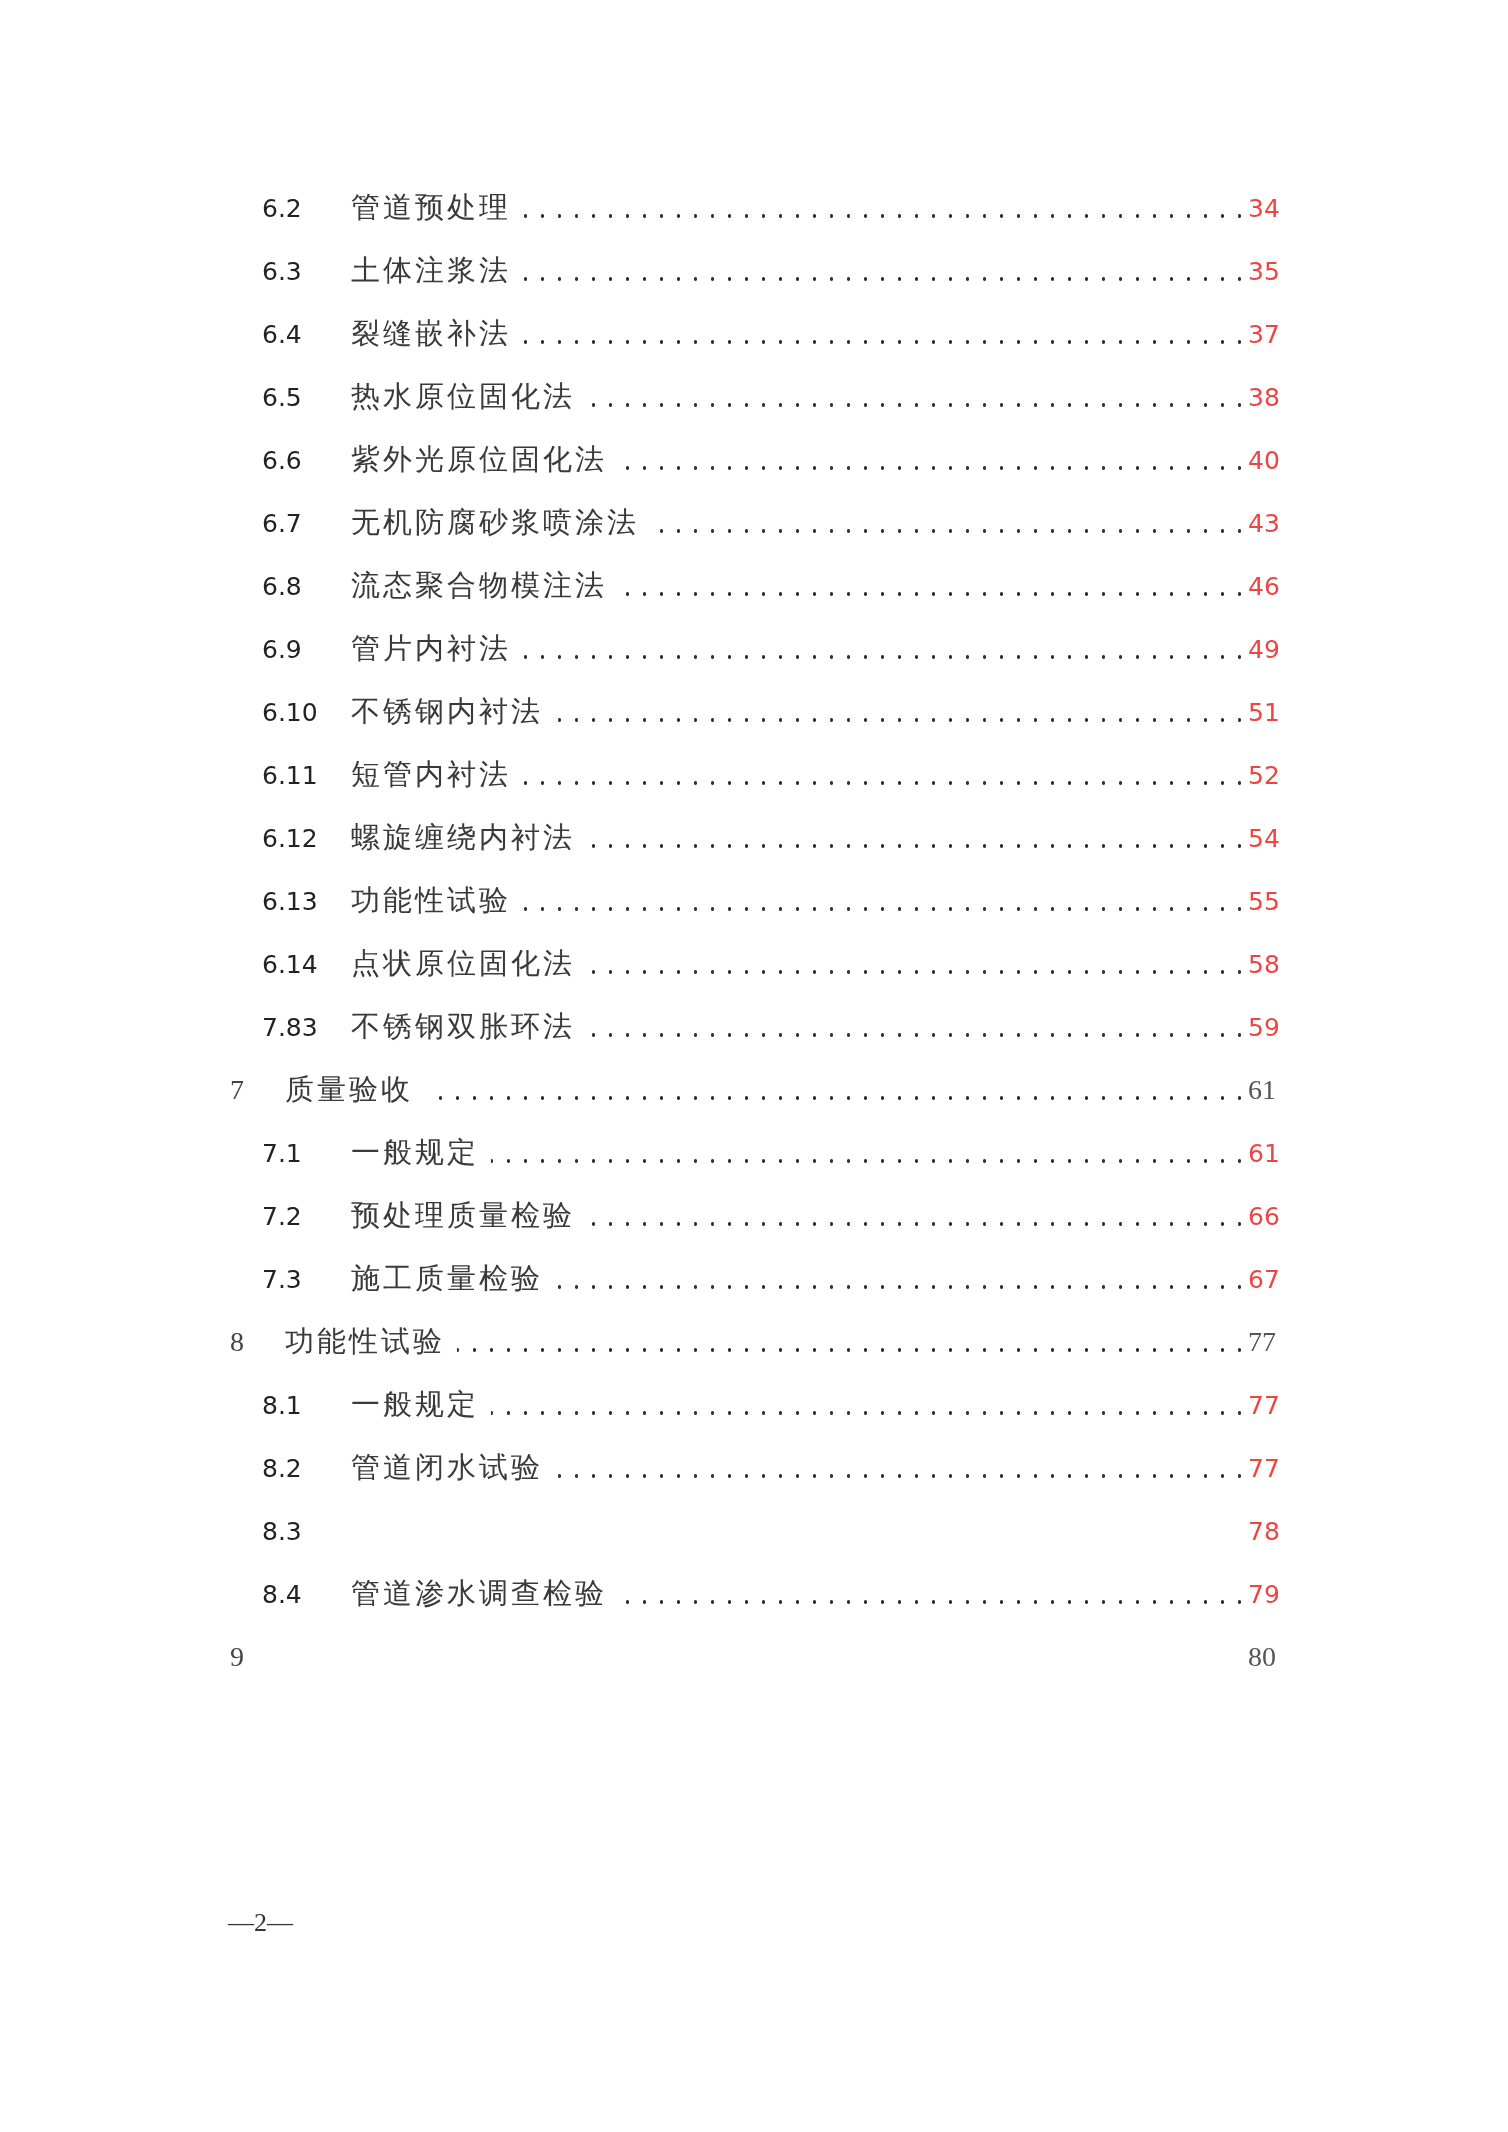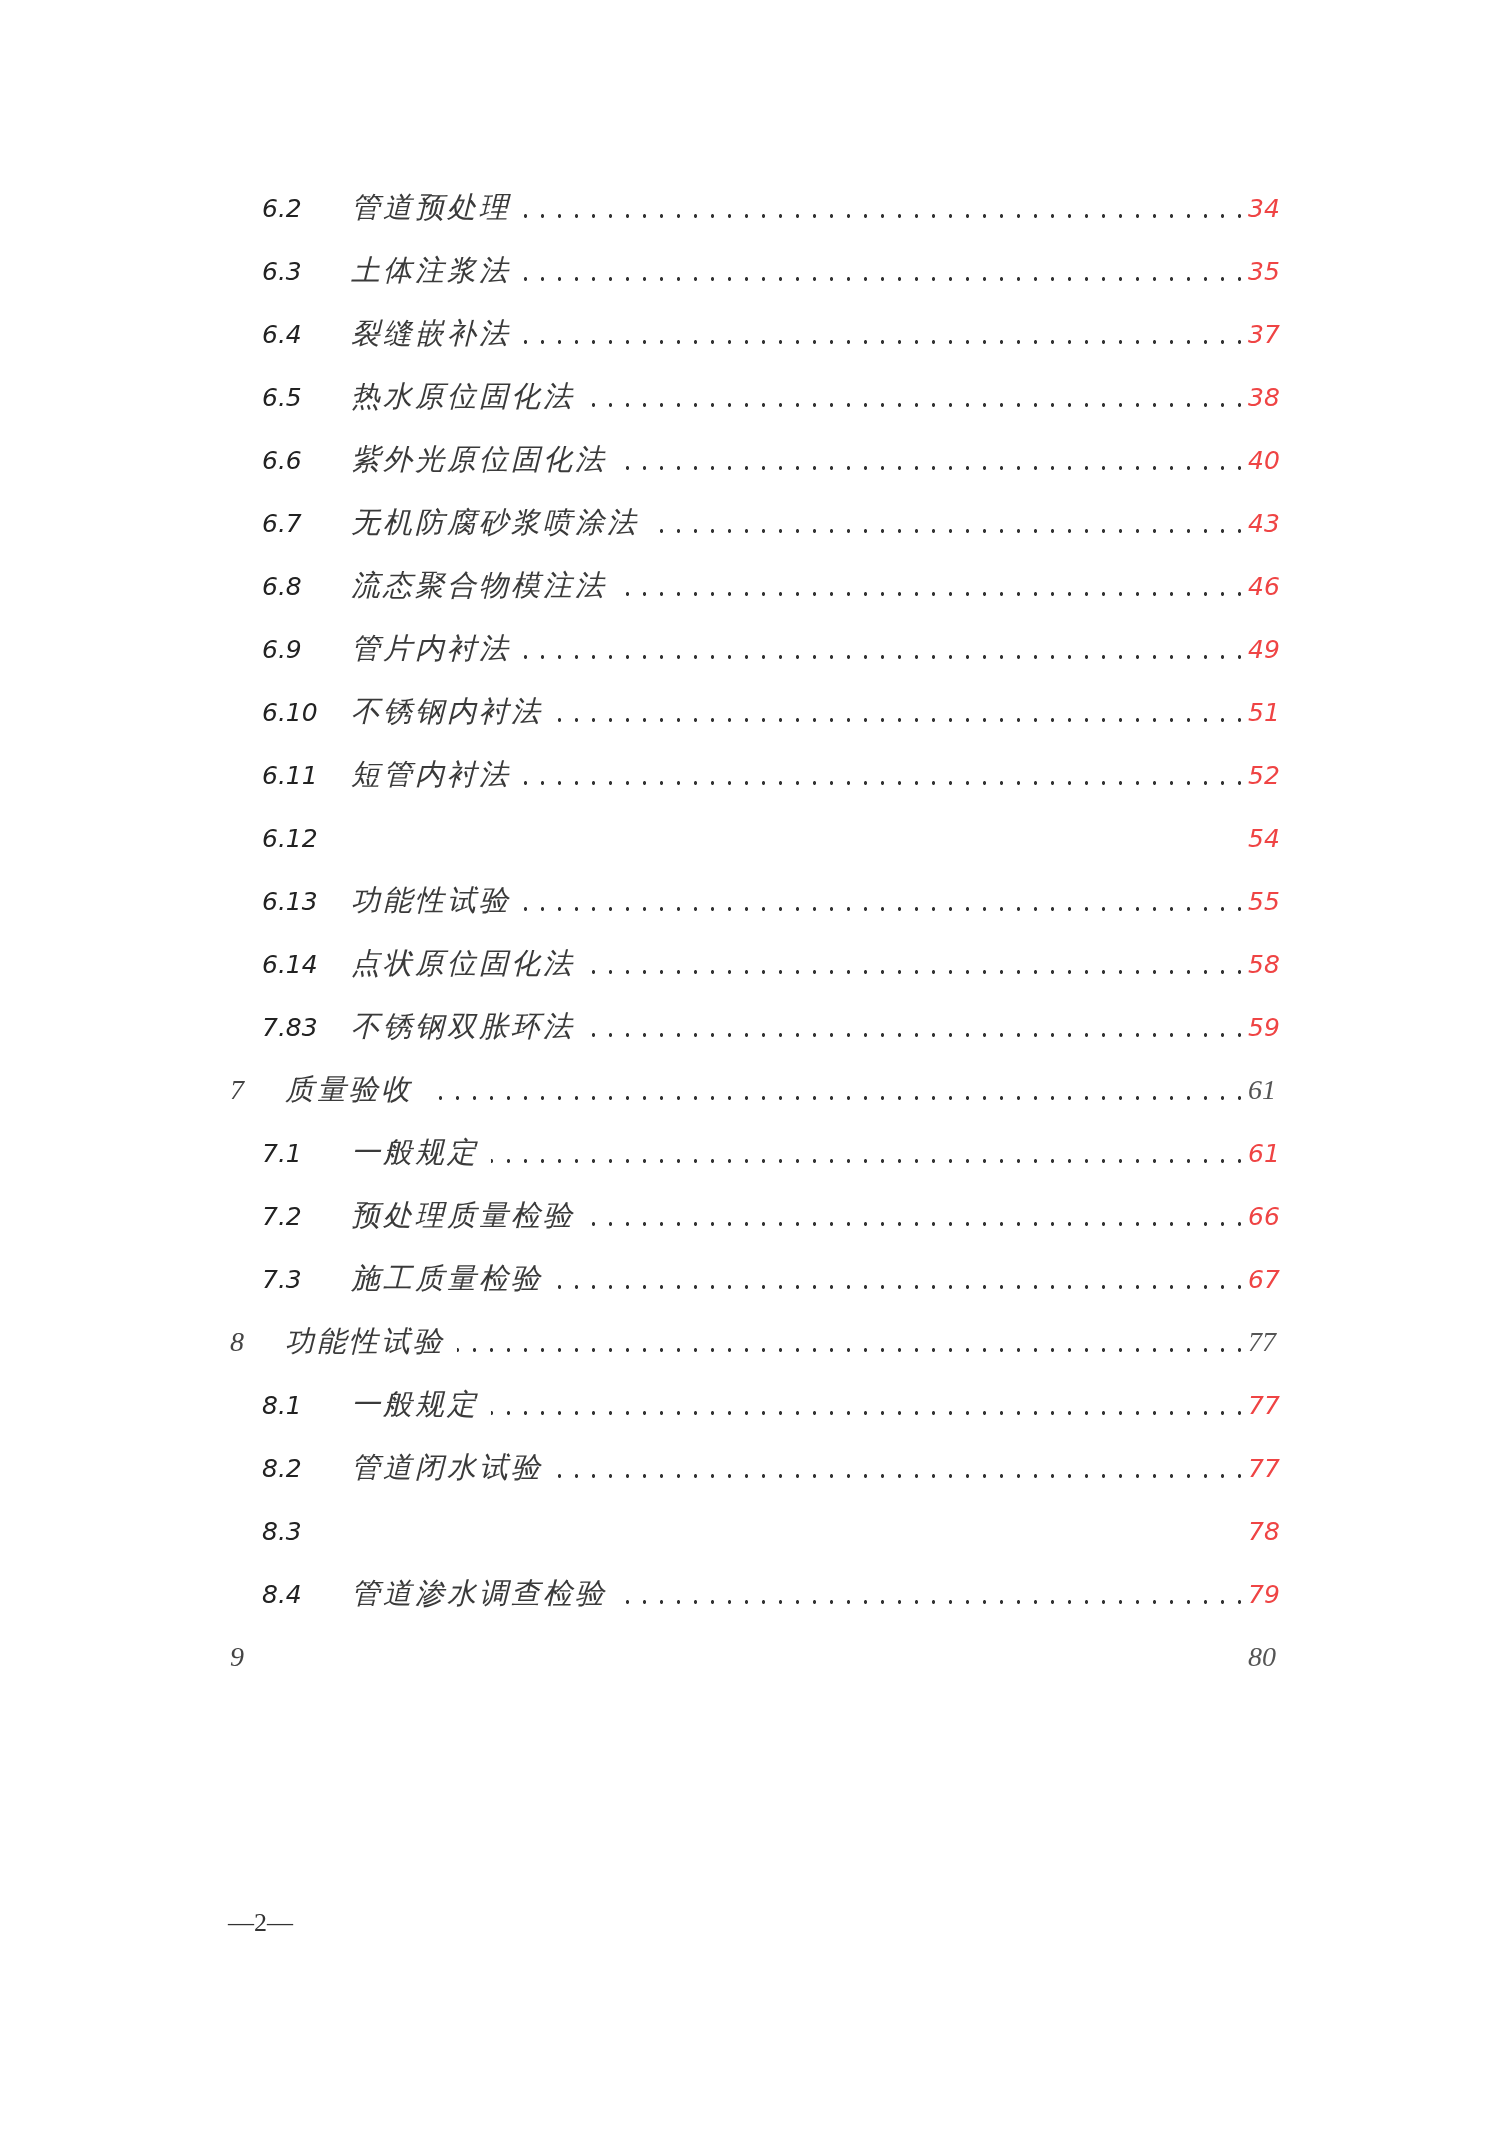--- a/index.html
+++ b/index.html
@@ -3,21 +3,21 @@
 <meta charset="utf-8">
 <style>
   html, body { margin: 0; padding: 0; }
   body {
     width: 1508px; height: 2132px; background: #ffffff; position: relative;
     overflow: hidden; color: #333;
   }
   .toc { position: absolute; left: 0; top: 0; width: 1508px; }
   .row {
     position: absolute; left: 0; width: 1486px; height: 40px;
-    display: flex; align-items: center; font-style: italic;
+    display: flex; align-items: center;
   }
   .num {
     position: absolute; white-space: nowrap;
   }
   .row.l2 .num {
     left: 262px; font-family: "DejaVu Sans", sans-serif; font-size: 25px; color: #222;
   }
   .row.l1 .num {
     left: 230px; font-family: "Liberation Serif", serif; font-size: 28px; color: #444;
   }
@@ -124,20 +124,24 @@
   <div class="row l2" style="top:755px">
       <span class="num">6.11</span>
       <div class="title-wrap">
         <span class="title">短管内衬法</span>
         <span class="leader"></span>
       </div>
       <span class="page">52</span>
     </div>
   <div class="row l2" style="top:818px">
       <span class="num">6.12</span>
+      <div class="title-wrap">
+        <span class="title">螺旋缠绕内衬法</span>
+        <span class="leader"></span>
+      </div>
       <span class="page">54</span>
     </div>
   <div class="row l2" style="top:881px">
       <span class="num">6.13</span>
       <div class="title-wrap">
         <span class="title">功能性试验</span>
         <span class="leader"></span>
       </div>
       <span class="page">55</span>
     </div>

